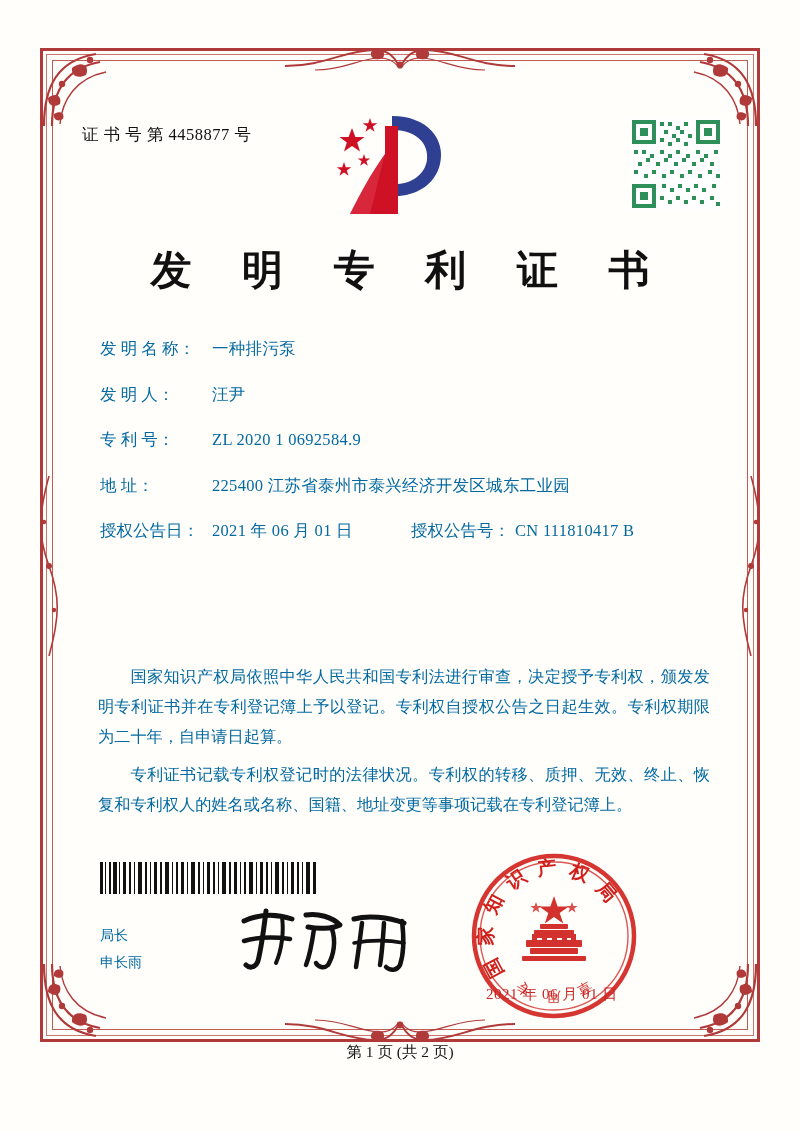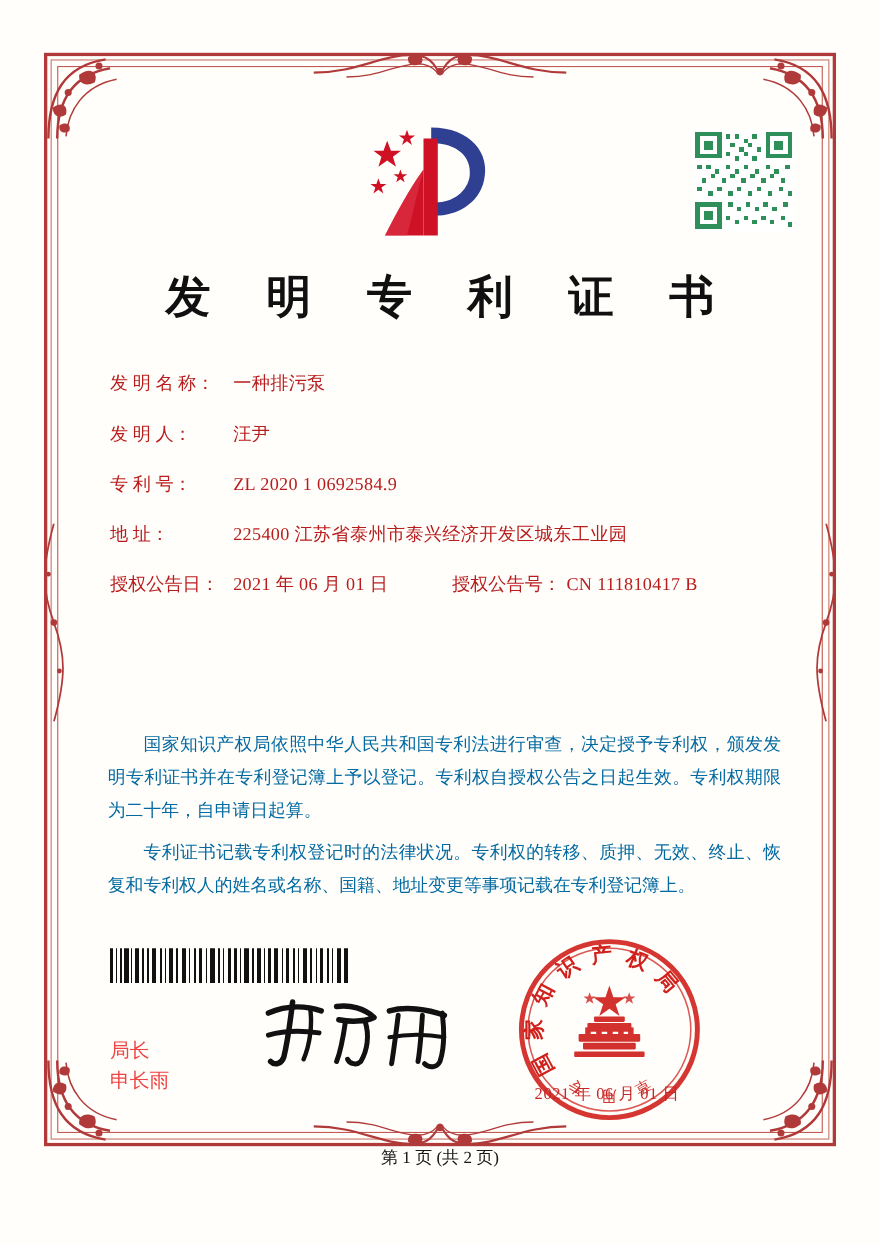--- a/index.html
+++ b/index.html
@@ -106,21 +106,21 @@
     font-family: Liberation Mono, monospace;
     text-indent: 13px;
   }
 
   
   .fields {
     position: absolute;
     left: 100px; top: 338px;
     width: 620px;
     font-size: 16.5px;
-    color: #b91c1c;
+    color: #0369a1;
   }
   .frow {
     display: flex;
     align-items: baseline;
     margin-bottom: 23.5px;
     white-space: nowrap;
   }
   .flabel {
     width: 112px;
     flex: none;
@@ -148,24 +148,23 @@
   .barcode {
     position: absolute;
     left: 100px; top: 862px;
     width: 218px; height: 32px;
   }
 
   
   .sign-label {
     position: absolute;
     left: 100px; top: 922px;
-    font-size: 18px;
+    font-size: 14px;
     line-height: 27px;
-    color: #ef4444;
-    margin-top: 20px;
+    color: #0369a1;
   }
   .signature {
     position: absolute;
     left: 236px; top: 905px;
     width: 190px; height: 70px;
   }
 
   
   .seal {
     position: absolute;
@@ -317,20 +316,21 @@
         <path d="M13 0 C2 40 2 60 13 90 C24 120 24 140 13 180"></path>
       </g>
       <g fill="#b03a3a">
         <circle cx="13" cy="90" r="3"></circle>
         <circle cx="8" cy="46" r="2.2"></circle>
         <circle cx="18" cy="134" r="2.2"></circle>
       </g>
     </svg>
   </div>
 
+  <div class="cert-no">证 书 号 第 4458877 号</div>
 
   <div class="logo">
     <svg width="120" height="110" viewBox="0 0 120 110">
 
       <path d="M62 6 C98 6 116 30 110 54 C105 76 84 86 66 86 L66 74 C82 74 95 64 97 50 C99 33 86 20 62 20 Z" fill="#2f3f92"></path>
       <path d="M62 6 L62 20 L62 108 L50 108 L50 6 Z" fill="#2f3f92" opacity="0"></path>
 
       <path d="M55 16 L68 16 L68 104 L55 104 Z" fill="#cf1126"></path>
       <path d="M55 104 L20 104 C30 84 42 62 55 44 Z" fill="#cf1126"></path>
       <path d="M55 44 C42 62 30 84 20 104 L40 104 C46 82 50 62 55 44 Z" fill="#e0384a" opacity="0.55"></path>

